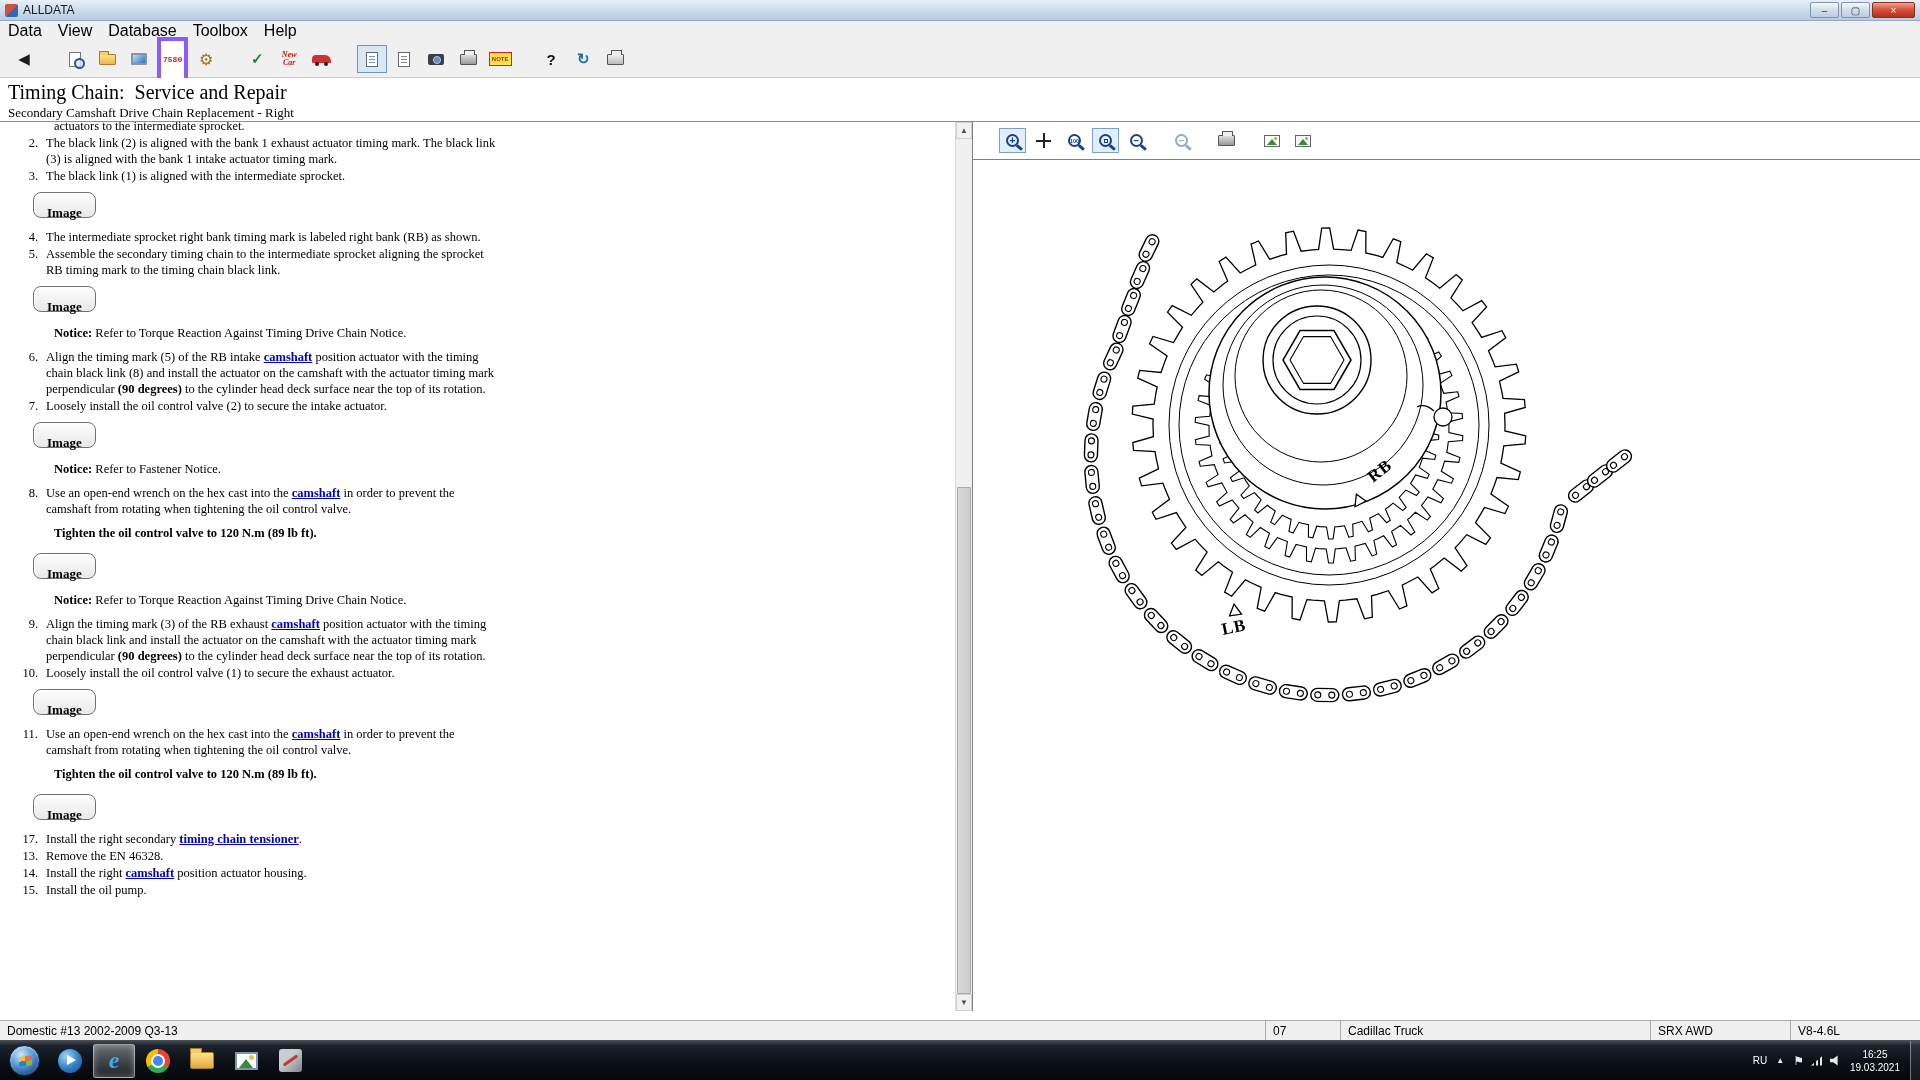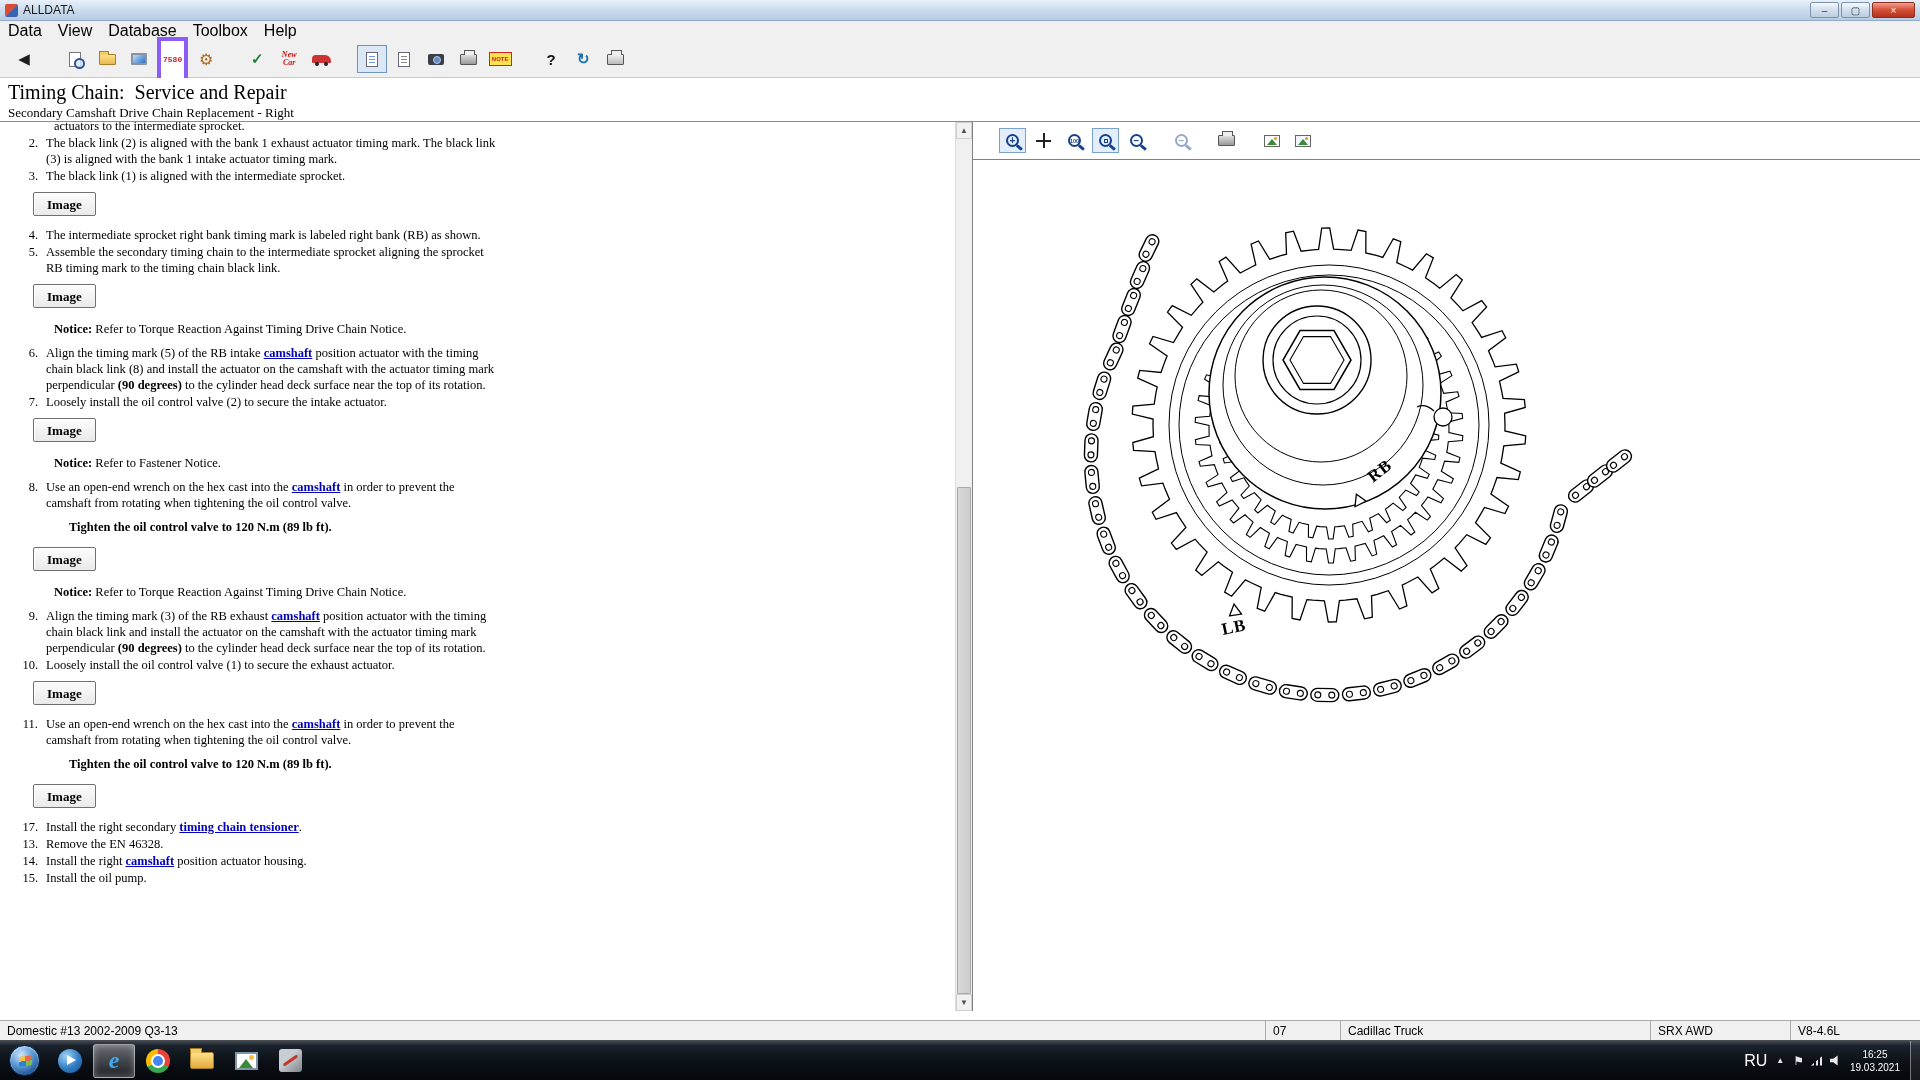--- a/index.html
+++ b/index.html
@@ -90,27 +90,27 @@
   .content { flex:1; display:flex; min-height:0; position:relative; }
   .left-pane { width:972px; flex:none; position:relative; background:#fff; }
   .article { position:absolute; inset:0 17px 0 0; overflow:hidden;
              font-family:"Liberation Serif",serif; font-size:12.5px; line-height:16px; color:#000; }
   .article .cont { padding-left:54px; margin-top:-4px; width:509px; }
   .item { margin:1px 0; }
   .step { display:flex; }
   .step .num { width:46px; flex:none; text-align:right; padding-right:8px; }
   .step .txt { width:455px; flex:none; }
   .notice { padding-left:54px; width:509px; margin:13px 0 8px; }
-  .tighten { padding-left:54px; width:509px; margin:8px 15px 12px; }
+  .tighten { padding-left:54px; width:509px; margin:8px 0 12px; }
   .b { font-weight:bold; }
   .doclink { color:#0000bb; font-weight:bold; text-decoration:underline; cursor:pointer; }
-  .img-btn { display:block; margin:8px 0 11px 33px; height:24px; padding:4px 13px;
+  .img-btn { display:block; margin:8px 0 11px 33px; height:24px; padding:12px 13px;
              font:bold 13px "Liberation Serif",serif; color:#000;
              background:linear-gradient(#fdfdfd,#e9e9e9); border:1px solid #707070;
-             border-radius:2px; box-shadow:inset 1px 1px 0 #fff; }
+             border-radius:8px; box-shadow:inset 1px 1px 0 #fff; }
 
   
   .vscroll { position:absolute; top:0; right:0; bottom:0; width:17px;
              background:#f0f0f0; border-left:1px solid #dcdcdc; }
   .sb-arrow { position:absolute; left:0; right:0; height:17px; display:flex; align-items:center;
              justify-content:center; font-size:8px; color:#505050; background:#f1f1f1;
              border:1px solid #cfcfcf; }
   .sb-arrow.up { top:0; } .sb-arrow.down { bottom:0; }
   .sb-thumb { position:absolute; left:1px; right:1px; bottom:17px; height:57%;
              background:linear-gradient(90deg,#d8d8d8,#cdcdcd); border:1px solid #a8a8a8; border-radius:1px; }
@@ -178,21 +178,21 @@
   .ic-photo::before { content:""; position:absolute; bottom:0; left:2px;
          border-left:7px solid transparent; border-right:7px solid transparent; border-bottom:9px solid #3a8a3a; }
   .ic-photo::after { content:""; position:absolute; top:1px; right:2px; width:5px; height:5px;
          border-radius:50%; background:#f5c13d; }
   .ic-gfx { width:23px; height:23px; border-radius:3px; position:relative;
          background:linear-gradient(135deg,#c9cdd2 40%,#7d838b); }
   .ic-gfx::after { content:""; position:absolute; left:3px; top:10px; width:17px; height:3px;
          background:#c0392b; transform:rotate(-35deg); border-radius:2px; }
 
   .tray { margin-left:auto; display:flex; align-items:center; height:100%; }
-  .tr-lang { color:#fff; font-size:16px; margin-right:9px; }
+  .tr-lang { color:#fff; font-size:10px; margin-right:9px; }
   .tr-chev { color:#e8e8e8; font-size:8px; margin-right:9px; }
   .tr-flag { color:#e8e8e8; font-size:12px; margin-right:7px; }
   .tr-net { width:12px; height:10px; margin-right:7px;
          background:repeating-linear-gradient(90deg,#e8e8e8 0 2.5px,transparent 2.5px 4.5px);
          clip-path:polygon(0 100%,100% 0,100% 100%); }
   .tr-vol { width:11px; height:11px; background:#e8e8e8; margin-right:9px;
          clip-path:polygon(0 35%,30% 35%,70% 5%,70% 95%,30% 65%,0 65%); }
   .tr-clock { color:#fff; font-size:10px; line-height:13px; text-align:center; margin-right:10px; }
   .show-desktop { width:10px; height:100%; border-left:1px solid rgba(255,255,255,.4);
          background:rgba(255,255,255,.07); }

